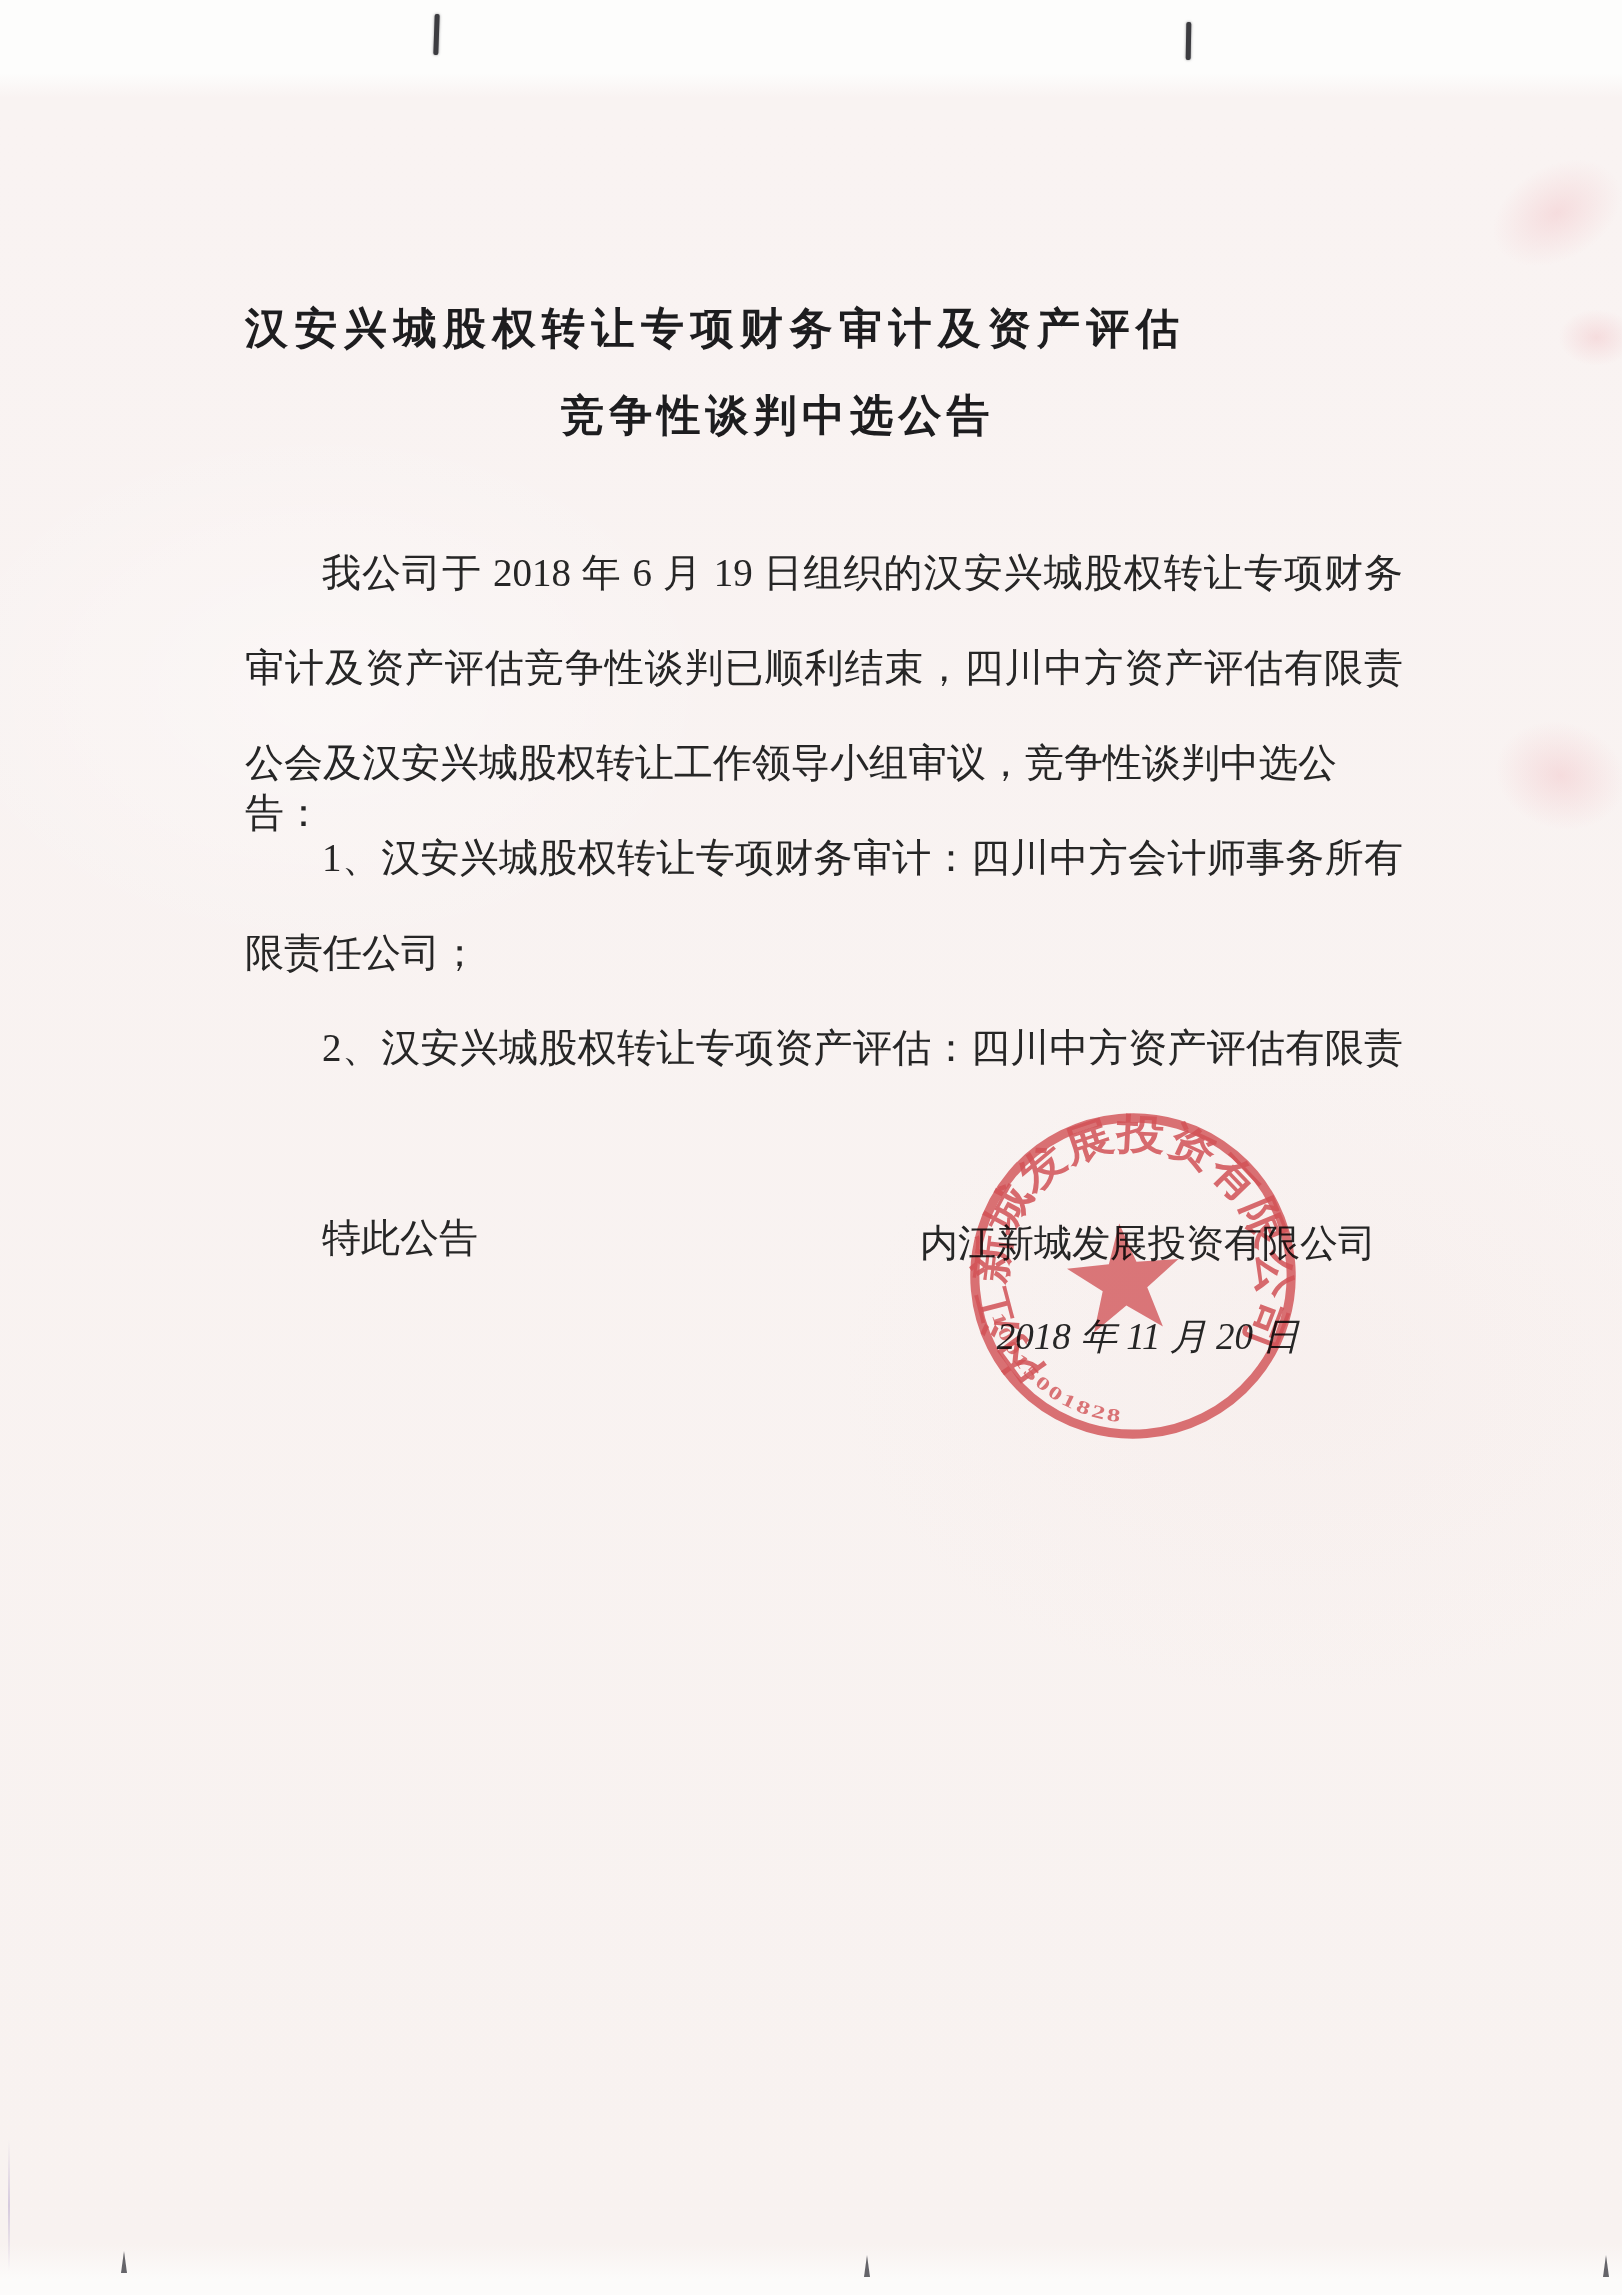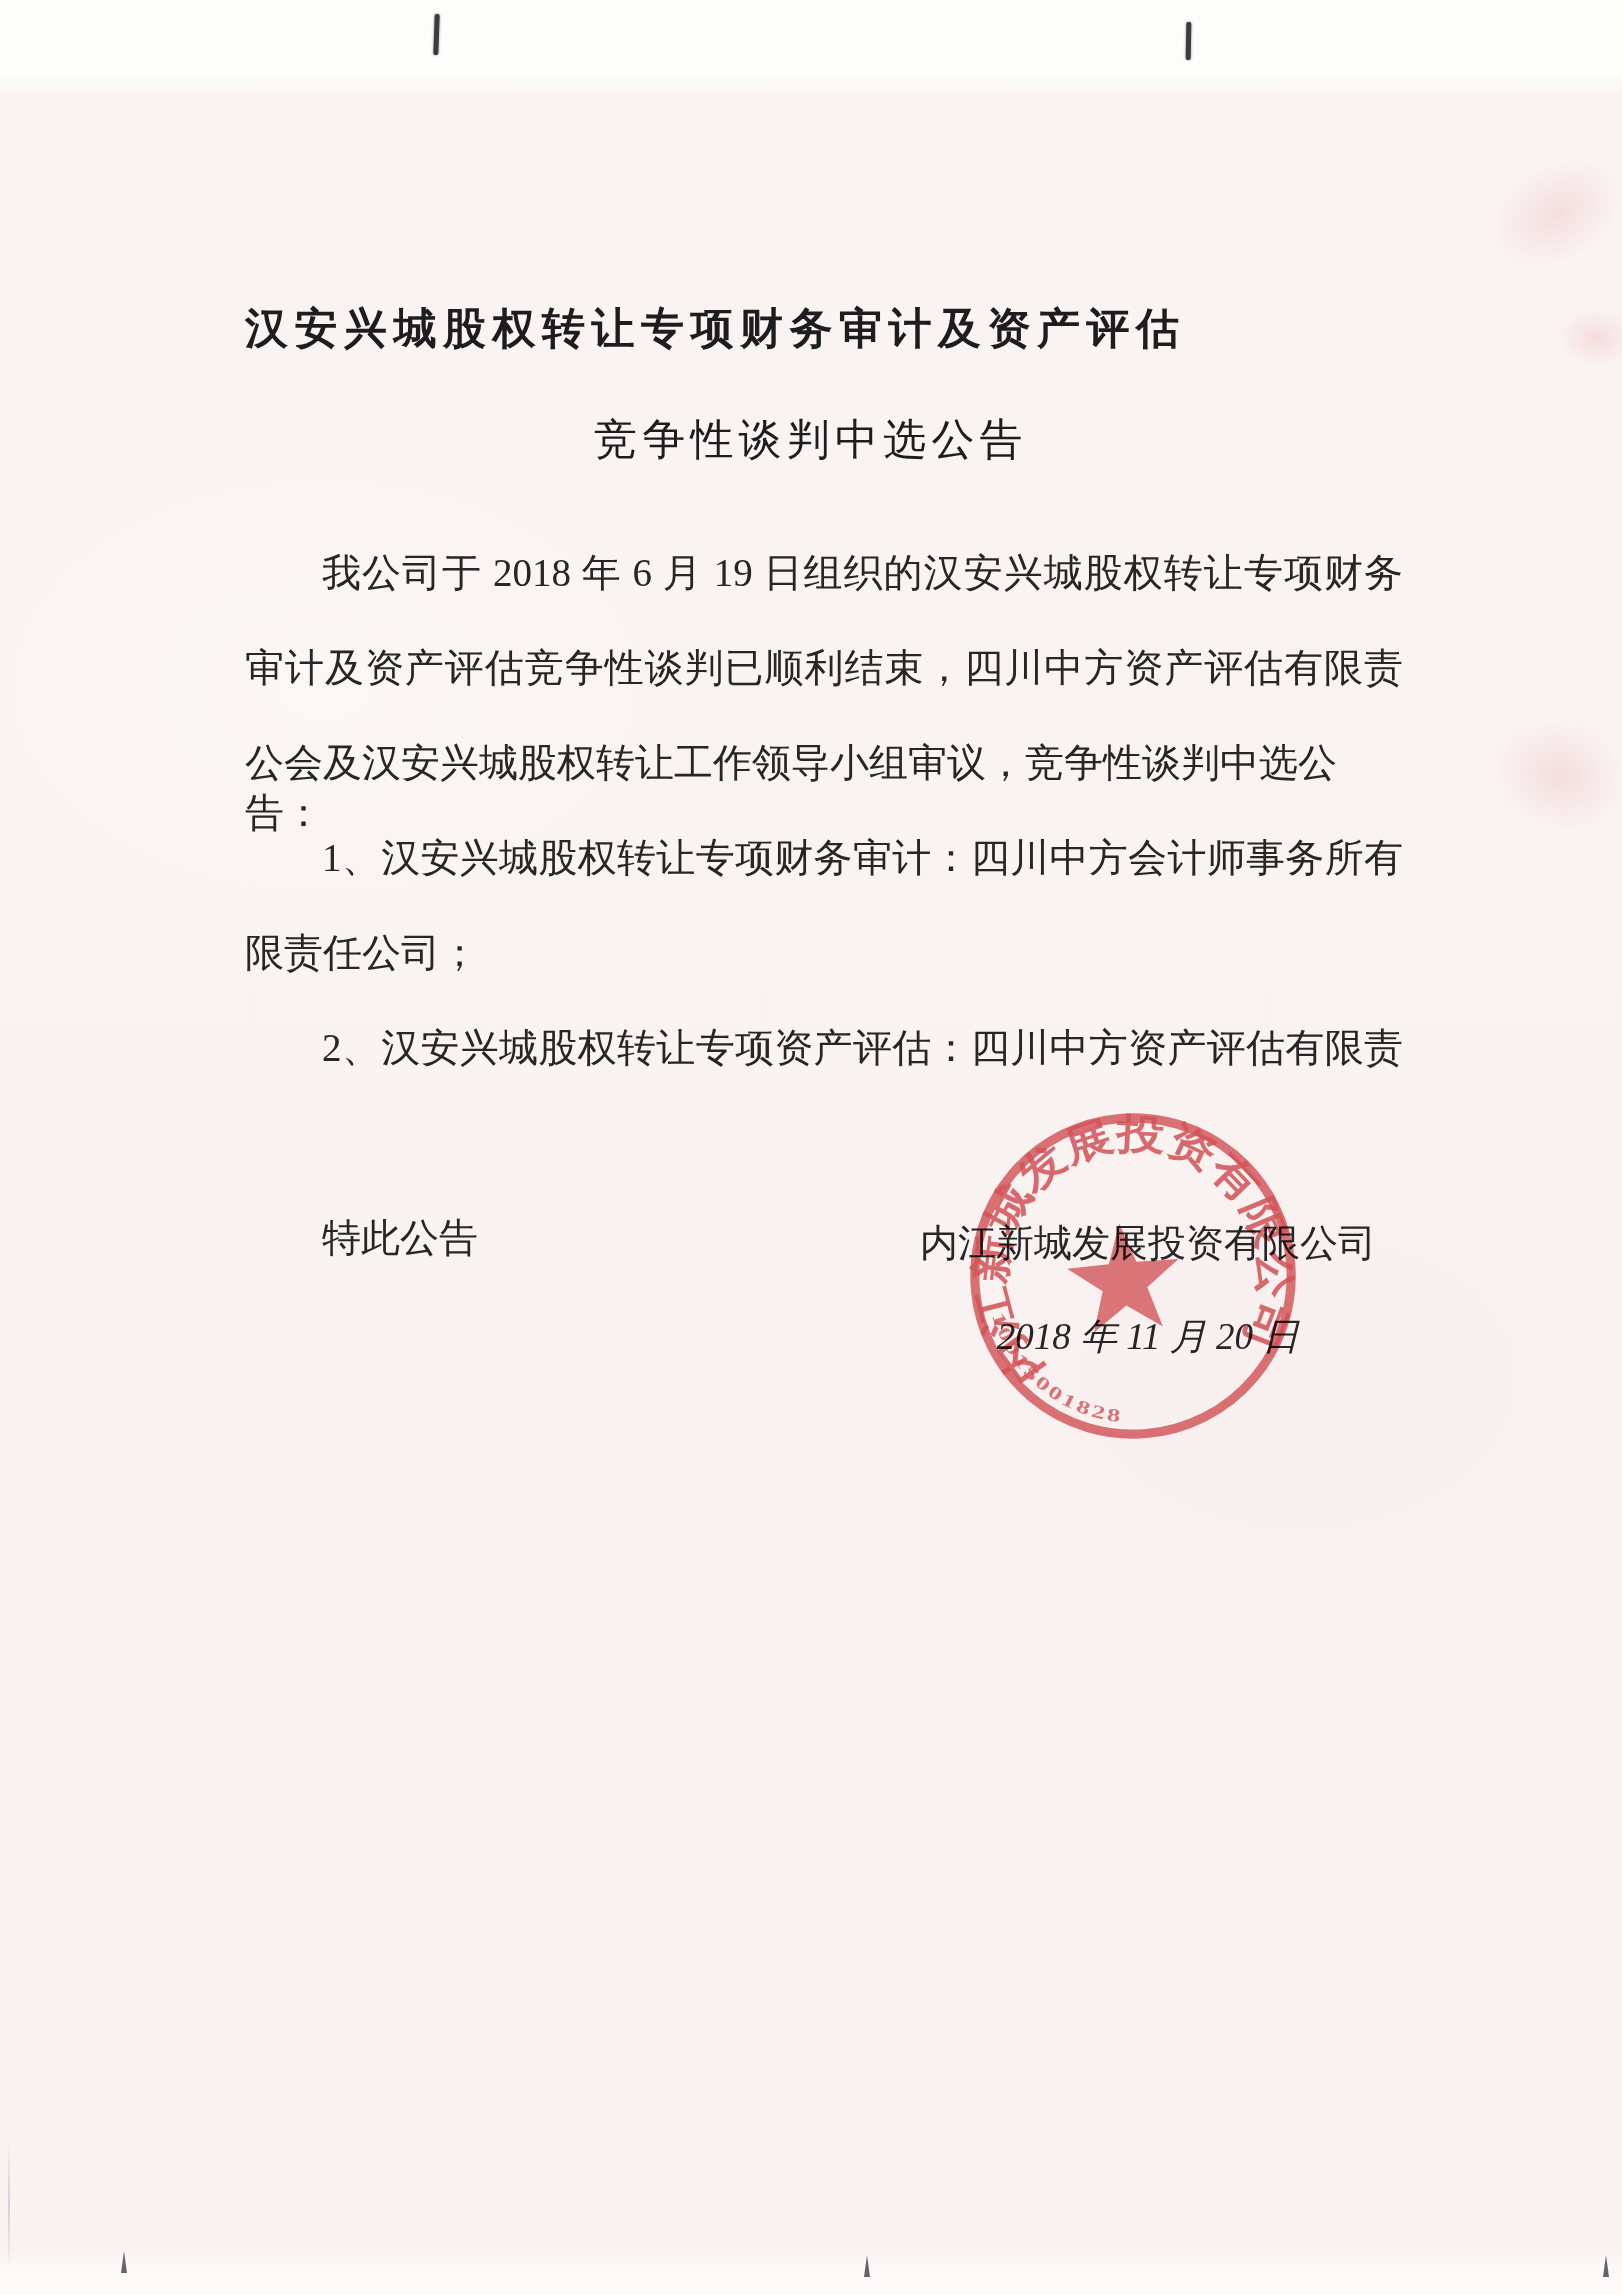--- a/index.html
+++ b/index.html
@@ -25,23 +25,23 @@
       radial-gradient(ellipse 654px 458px at 80% 60%, rgba(244,230,228,.25), rgba(244,230,228,0) 70%);
     pointer-events:none;
   }
   .title-l1{
     position:absolute;top:300px;left:245px;width:1158px;
     text-align:left;
     font-size:43px;font-weight:bold;letter-spacing:6.5px;
     color:#1d1d1f;white-space:nowrap;
   }
   .title-l2{
-    position:absolute;top:387px;left:594px;
-    font-size:43px;font-weight:normal;letter-spacing:5.2px;
-    color:#1d1d1f;white-space:nowrap;margin-top:24px;
+    position:absolute;top:387px;left:561px;
+    font-size:43px;font-weight:bold;letter-spacing:5.2px;
+    color:#1d1d1f;white-space:nowrap;
   }
   .bline{
     position:absolute;left:245px;width:1158px;
     font-size:39px;line-height:50px;color:#262626;
   }
   .bline.just{text-align:justify;text-align-last:justify;}
   .bline.indent{padding-left:77px;width:1081px;}
   .sig-company{
     position:absolute;top:1218px;left:906px;width:484px;
     text-align:center;font-size:38px;color:#262626;white-space:nowrap;

